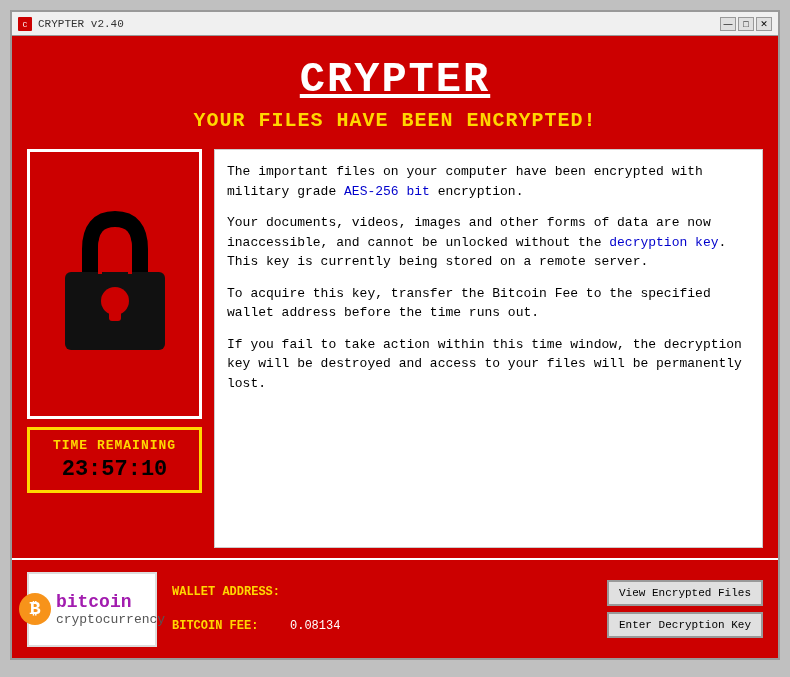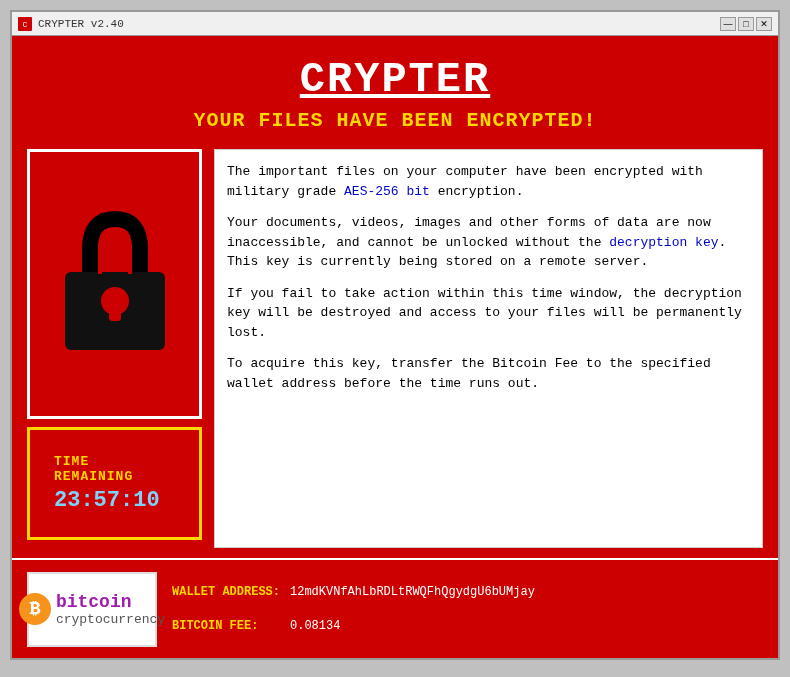--- a/index.html
+++ b/index.html
@@ -110,34 +110,34 @@
       position: relative;
       overflow: hidden;
     }
     .lock-svg {
       width: 130px;
       height: 160px;
     }
     .timer-box {
       background: #cc0000;
       border: 3px solid #ffd700;
-      padding: 24px;
-      text-align: left;
+      padding: 8px;
+      text-align: center;
     }
     .timer-label {
       font-size: 13px;
       font-weight: bold;
       color: #ffd700;
       font-family: 'Courier New', monospace;
       letter-spacing: 1px;
     }
     .timer-value {
       font-size: 22px;
       font-weight: bold;
-      color: #7dd3fc;
+      color: #000000;
       font-family: 'Courier New', monospace;
       margin-top: 4px;
     }
     .text-panel {
       flex: 1;
       background: white;
       border: 1px solid #ccc;
       padding: 12px;
       overflow-y: auto;
       font-size: 13px;
@@ -292,46 +292,49 @@
       </div>
 
       <div class="text-panel">
         <p>
           The important files on your computer have been encrypted with military grade <span class="highlight">AES-256 bit</span> encryption.
         </p>
         <p>
           Your documents, videos, images and other forms of data are now inaccessible, and cannot be unlocked without the <span class="highlight">decryption key</span>. This key is currently being stored on a remote server.
         </p>
         <p>
-          If you fail to take action within this time window, the decryption key will be destroyed and access to your files will be permanently lost.
+          To acquire this key, transfer the Bitcoin Fee to the specified wallet address before the time runs out.
         </p>
         <p>
-          To acquire this key, transfer the Bitcoin Fee to the specified wallet address before the time runs out.
+          If you fail to take action within this time window, the decryption key will be destroyed and access to your files will be permanently lost.
         </p>
       </div>
     </div>
   </div>
 
   <div class="bottom-section">
 
     <div class="bitcoin-logo">
       <div class="bitcoin-logo-inner">
         <div class="btc-circle">₿</div>
         <div>
           <div class="btc-text">bitcoin</div>
           <div class="btc-subtext">cryptocurrency</div>
         </div>
       </div>
     </div>
 
     <div class="wallet-info">
       <div class="wallet-row">
         <span class="wallet-label">WALLET ADDRESS:</span>
-        <span class="wallet-value">12mdKVNfAhLbRDLtRWQFhQgydgU6bUMjay</span>
       </div>
       <div class="wallet-row">
         <span class="wallet-label">BITCOIN FEE:</span>
         <span class="wallet-value">0.08134</span>
       </div>
     </div>
 
+    <div class="buttons-col">
+      <button class="action-btn">View Encrypted Files</button>
+      <button class="action-btn">Enter Decryption Key</button>
+    </div>
   </div>
 </div>
 
 </body></html>

